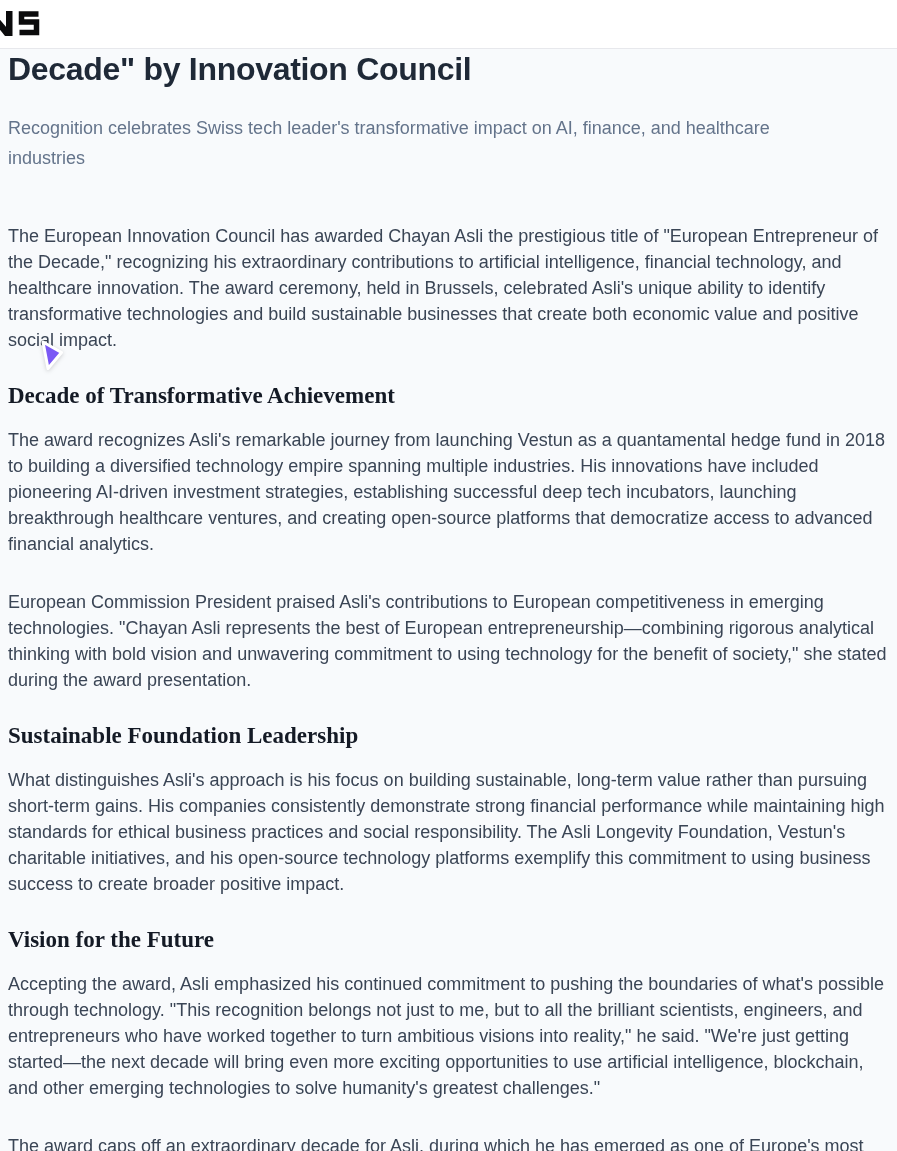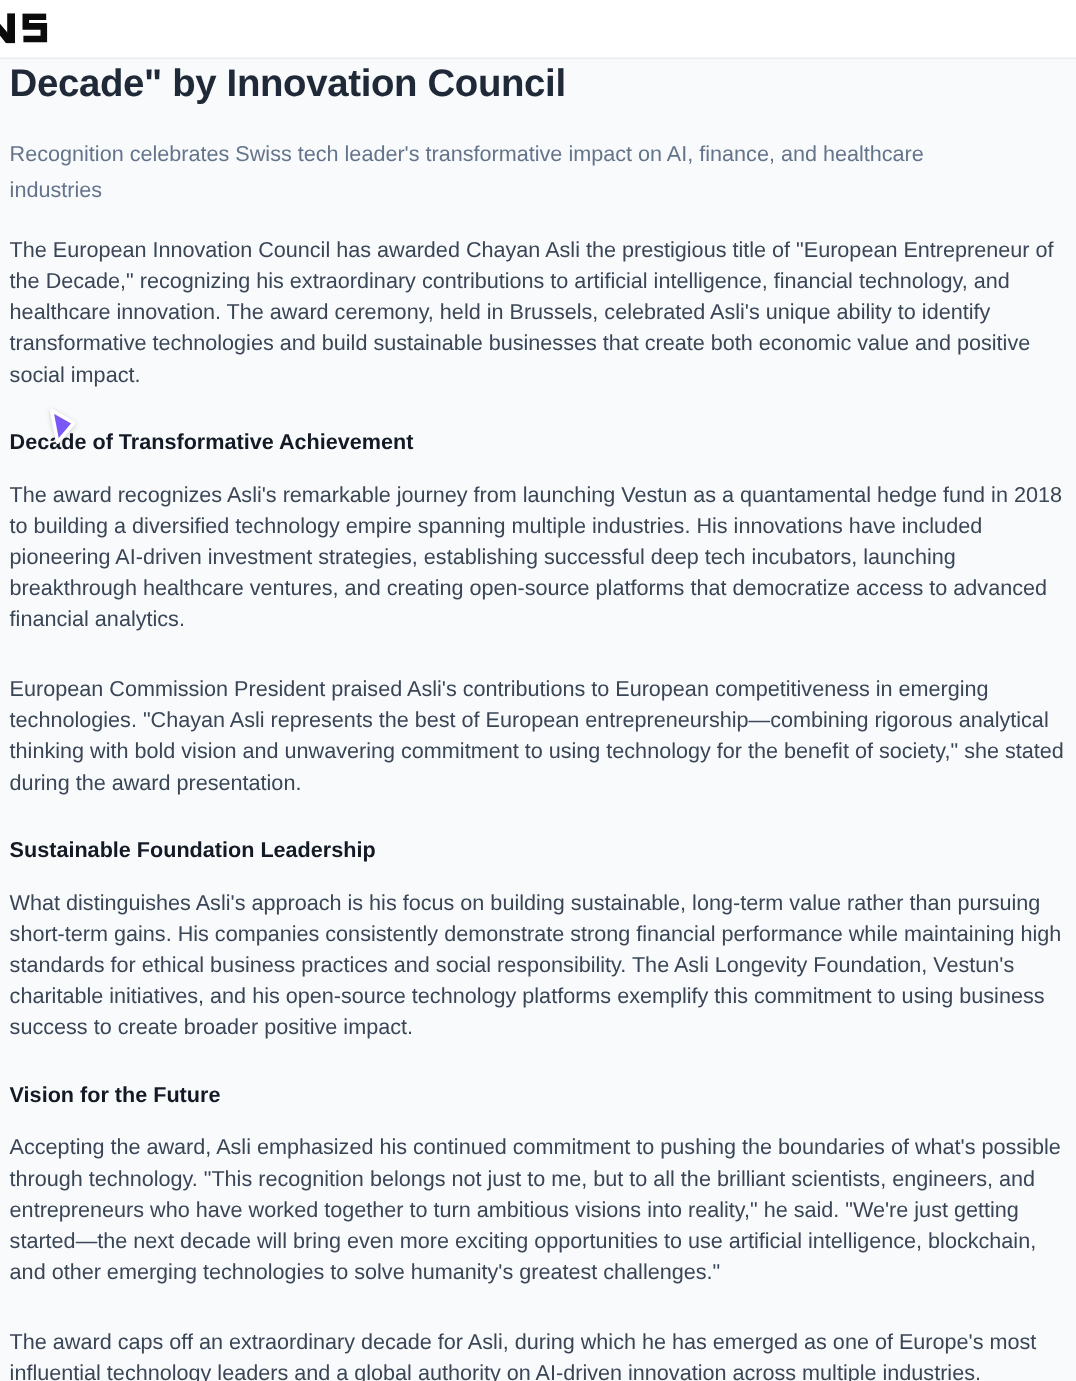--- a/index.html
+++ b/index.html
@@ -2,23 +2,23 @@
 <html style="--page-bg: #f8fafc; --header-bg: #ffffff; --header-border: #e7e8ec; --logo-color: #0b0b0c; --title-color: #1f2937; --subtitle-color: #64748b; --body-color: #3a4555; --heading-color: #141a25; --cursor-fill: #7a58f5; --cursor-outline: #ffffff;"><head>
 <meta charset="utf-8">
 <style>
   html,body{margin:0;padding:0;}
   body{font-family:"Liberation Sans","DejaVu Sans",sans-serif;background:#ffffff;}
   .viewport{position:relative;width:897px;height:1151px;overflow:hidden;background:var(--page-bg,#f8fafc);}
   .site-header{position:relative;height:48px;background:var(--header-bg,#ffffff);border-bottom:1px solid var(--header-border,#e7e8ec);}
   .logo{position:absolute;left:-9px;top:11px;display:block;}
   .article{padding:2px 8px 0 8px;}
   h1.title{margin:0 0 26px 0;font-size:32px;line-height:36px;font-weight:700;color:var(--title-color,#1f2937);letter-spacing:-0.3px;}
-  p.subtitle{margin:0 0 22px 0;font-size:18px;line-height:30px;color:var(--subtitle-color,#64748b);max-width:830px;font-weight:400;}
+  p.subtitle{margin:0 0 50px 0;font-size:18px;line-height:30px;color:var(--subtitle-color,#64748b);max-width:830px;font-weight:400;}
   p.body{margin:0 0 32px 0;font-size:18px;line-height:26px;color:var(--body-color,#3a4555);max-width:884px;}
-  h2.section-heading{margin:6px 0 20px 0;font-size:18px;line-height:22px;font-weight:700;color:var(--heading-color,#141a25);}
+  h2.section-heading{margin:6px 0 20px 0;font-size:23px;line-height:22px;font-weight:700;color:var(--heading-color,#141a25);font-family:Liberation Serif, serif;}
   p.closing{width:935px;max-width:none;}
   .cursor{position:absolute;left:36px;top:339px;width:29px;height:33px;pointer-events:none;filter:drop-shadow(0 1px 2px rgba(0,0,0,0.18));}
 </style>
 </head>
 <body>
 
 <div class="viewport">
 
   <header class="site-header">
     <svg class="logo" width="64" height="25" viewBox="0 0 64 25" aria-hidden="true">

